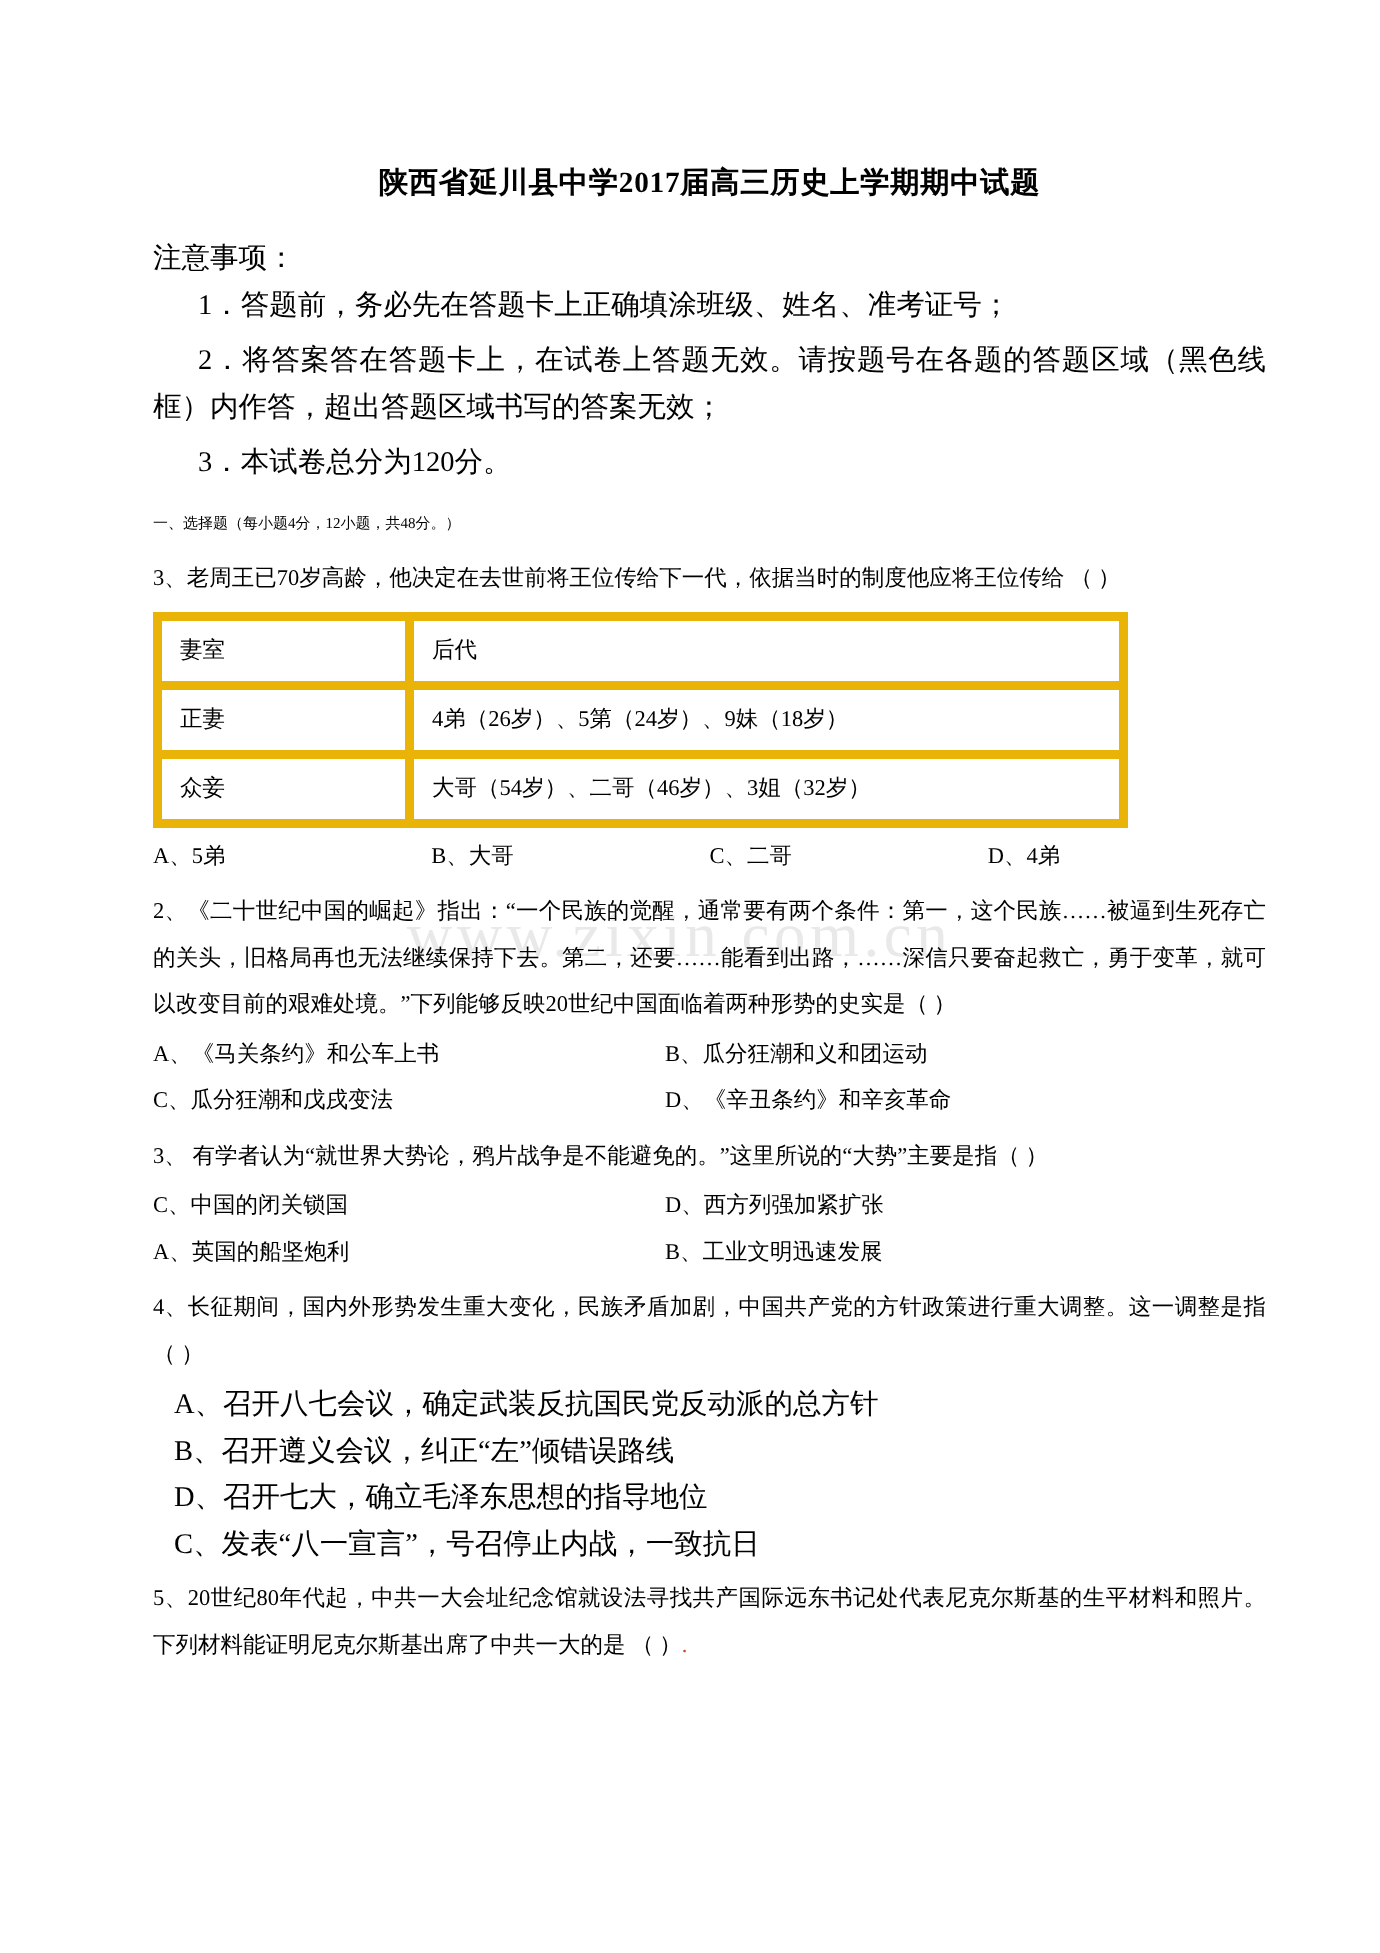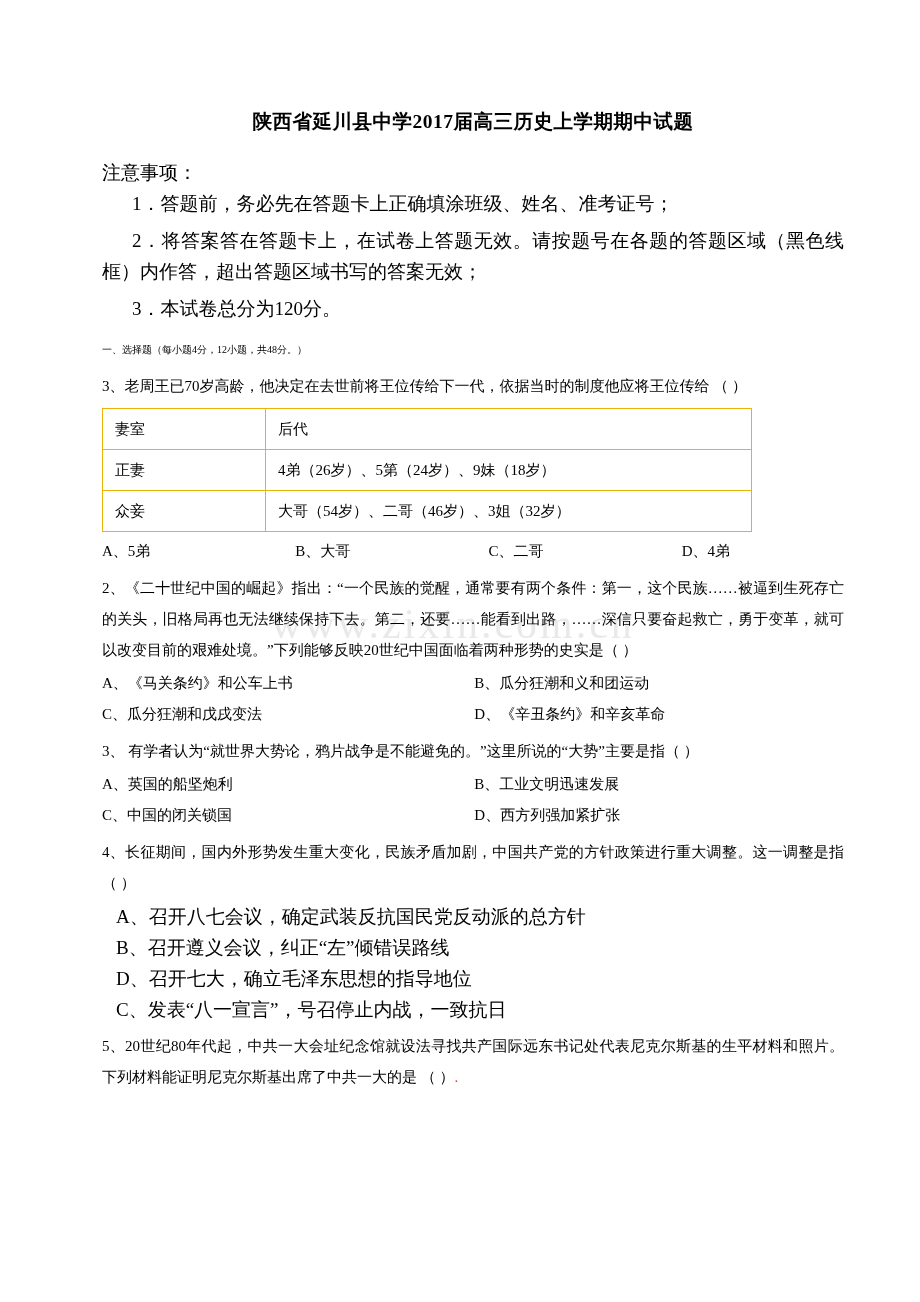--- a/index.html
+++ b/index.html
@@ -67,35 +67,34 @@
     font-size: 15px;
     line-height: 31px;
     margin: 6px 0 2px 0;
     text-align: justify;
   }
   .opts {
     font-size: 15px;
     line-height: 31px;
     margin: 0;
     display: flex;
-    gap: 31px;
   }
   .opts span {
     display: inline-block;
   }
   .opt-4 > span { width: 25%; }
   .opt-2 > span:first-child { width: 46%; }
   table.tbl {
     border-collapse: collapse;
     width: 650px;
     margin: 6px 0 4px 0;
     font-size: 15px;
   }
   table.tbl td {
-    border: 1px solid #eab308;
+    border: 6px solid #eab308;
     padding: 9px 10px 9px 12px;
     vertical-align: middle;
     line-height: 22px;
   }
   table.tbl td.c1 { width: 140px; }
   .sub-opt {
     font-size: 19px;
     line-height: 31px;
     margin: 0;
     text-indent: 14px;
@@ -158,26 +157,26 @@
       <span>B、瓜分狂潮和义和团运动</span>
     </p>
     <p class="opts opt-2">
       <span>C、瓜分狂潮和戊戌变法</span>
       <span>D、《辛丑条约》和辛亥革命</span>
     </p>
 
     <p class="qline">3、 有学者认为“就世界大势论，鸦片战争是不能避免的。”这里所说的“大势”主要是指（     ）</p>
 
     <p class="opts opt-2">
+      <span>C、中国的闭关锁国</span>
+      <span>D、西方列强加紧扩张</span>
+    </p>
+    <p class="opts opt-2">
       <span>A、英国的船坚炮利</span>
       <span>B、工业文明迅速发展</span>
-    </p>
-    <p class="opts opt-2">
-      <span>C、中国的闭关锁国</span>
-      <span>D、西方列强加紧扩张</span>
     </p>
 
     <p class="qline">4、长征期间，国内外形势发生重大变化，民族矛盾加剧，中国共产党的方针政策进行重大调整。这一调整是指（     ）</p>
 
     <p class="sub-opt">A、召开八七会议，确定武装反抗国民党反动派的总方针</p>
     <p class="sub-opt">B、召开遵义会议，纠正“左”倾错误路线</p>
     <p class="sub-opt">D、召开七大，确立毛泽东思想的指导地位</p>
     <p class="sub-opt">C、发表“八一宣言”，号召停止内战，一致抗日</p>
 
     <p class="qline"><span>5、20世纪80年代起，中共一大会址纪念馆就设法寻找共产国际远东书记处代表尼克尔斯基的生平材料和照片。下列材料能证明尼克尔斯基出席了中共一大的是 （     ）</span><span class="red-dot">.</span></p>

